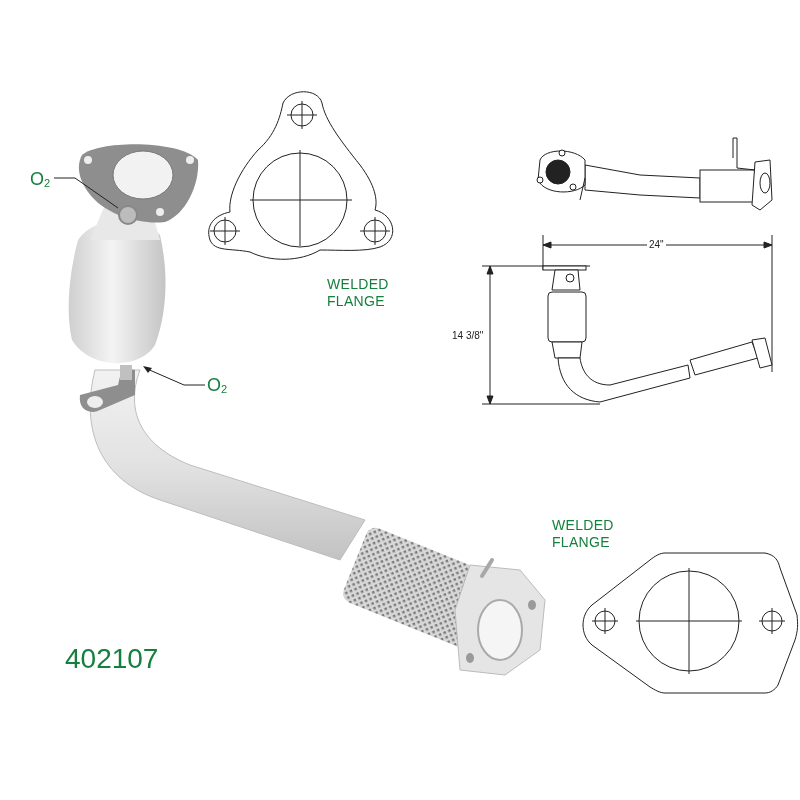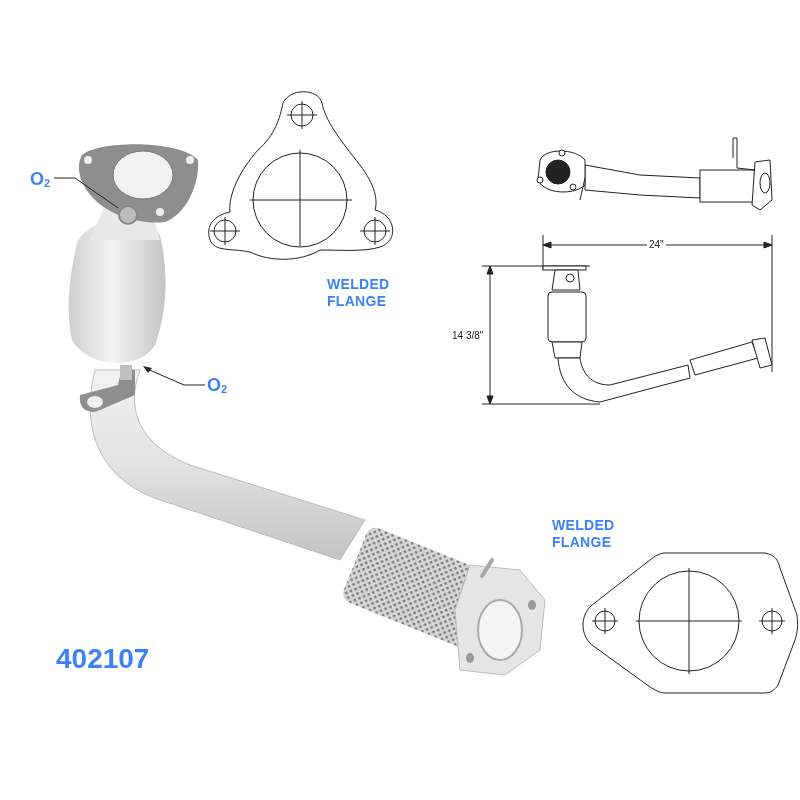--- a/index.html
+++ b/index.html
@@ -1,18 +1,18 @@
 <!DOCTYPE html>
 <html><head>
 <meta charset="utf-8">
 <style>
   html, body { margin: 0; padding: 0; background: #ffffff; }
   body { width: 800px; height: 800px; position: relative; overflow: hidden; font-family: "Liberation Sans", sans-serif; }
   .layer { position: absolute; left: 0; top: 0; width: 800px; height: 800px; }
-  .label { position: absolute; font-family: "Liberation Sans", sans-serif; font-weight: bold; color: #3b82f6; line-height: 1; }
+  .label { position: absolute; font-family: "Liberation Sans", sans-serif; font-weight: normal; color: #15803d; line-height: 1; }
   .title-flange { font-size: 14px; letter-spacing: 0.3px; }
   .part-number { font-size: 28px; }
   .o2 { font-size: 18px; }
   .o2 sub { font-size: 11px; vertical-align: -2px; }
   .dim { position: absolute; font-family: "Liberation Sans", sans-serif; font-size: 10px; color: #222; background: #fff; padding: 0 2px; }
 </style>
 </head>
 <body>
 
 <svg class="layer" viewBox="0 0 800 800" xmlns="http://www.w3.org/2000/svg">
@@ -150,16 +150,16 @@
 <div class="label title-flange" style="left:327px; top:277px;">
   <div>WELDED</div>
   <div style="margin-top:3px;">FLANGE</div>
 </div>
 
 <div class="label title-flange" style="left:552px; top:518px;">
   <div>WELDED</div>
   <div style="margin-top:3px;">FLANGE</div>
 </div>
 
-<div class="label part-number" style="left:56px; top:645px;">402107</div>
+<div class="label part-number" style="left:65px; top:645px;">402107</div>
 
 <div class="dim" style="left:647px; top:239px;">24"</div>
 <div class="dim" style="left:452px; top:330px; padding:0;">14 3/8"</div>
 
 </body></html>

